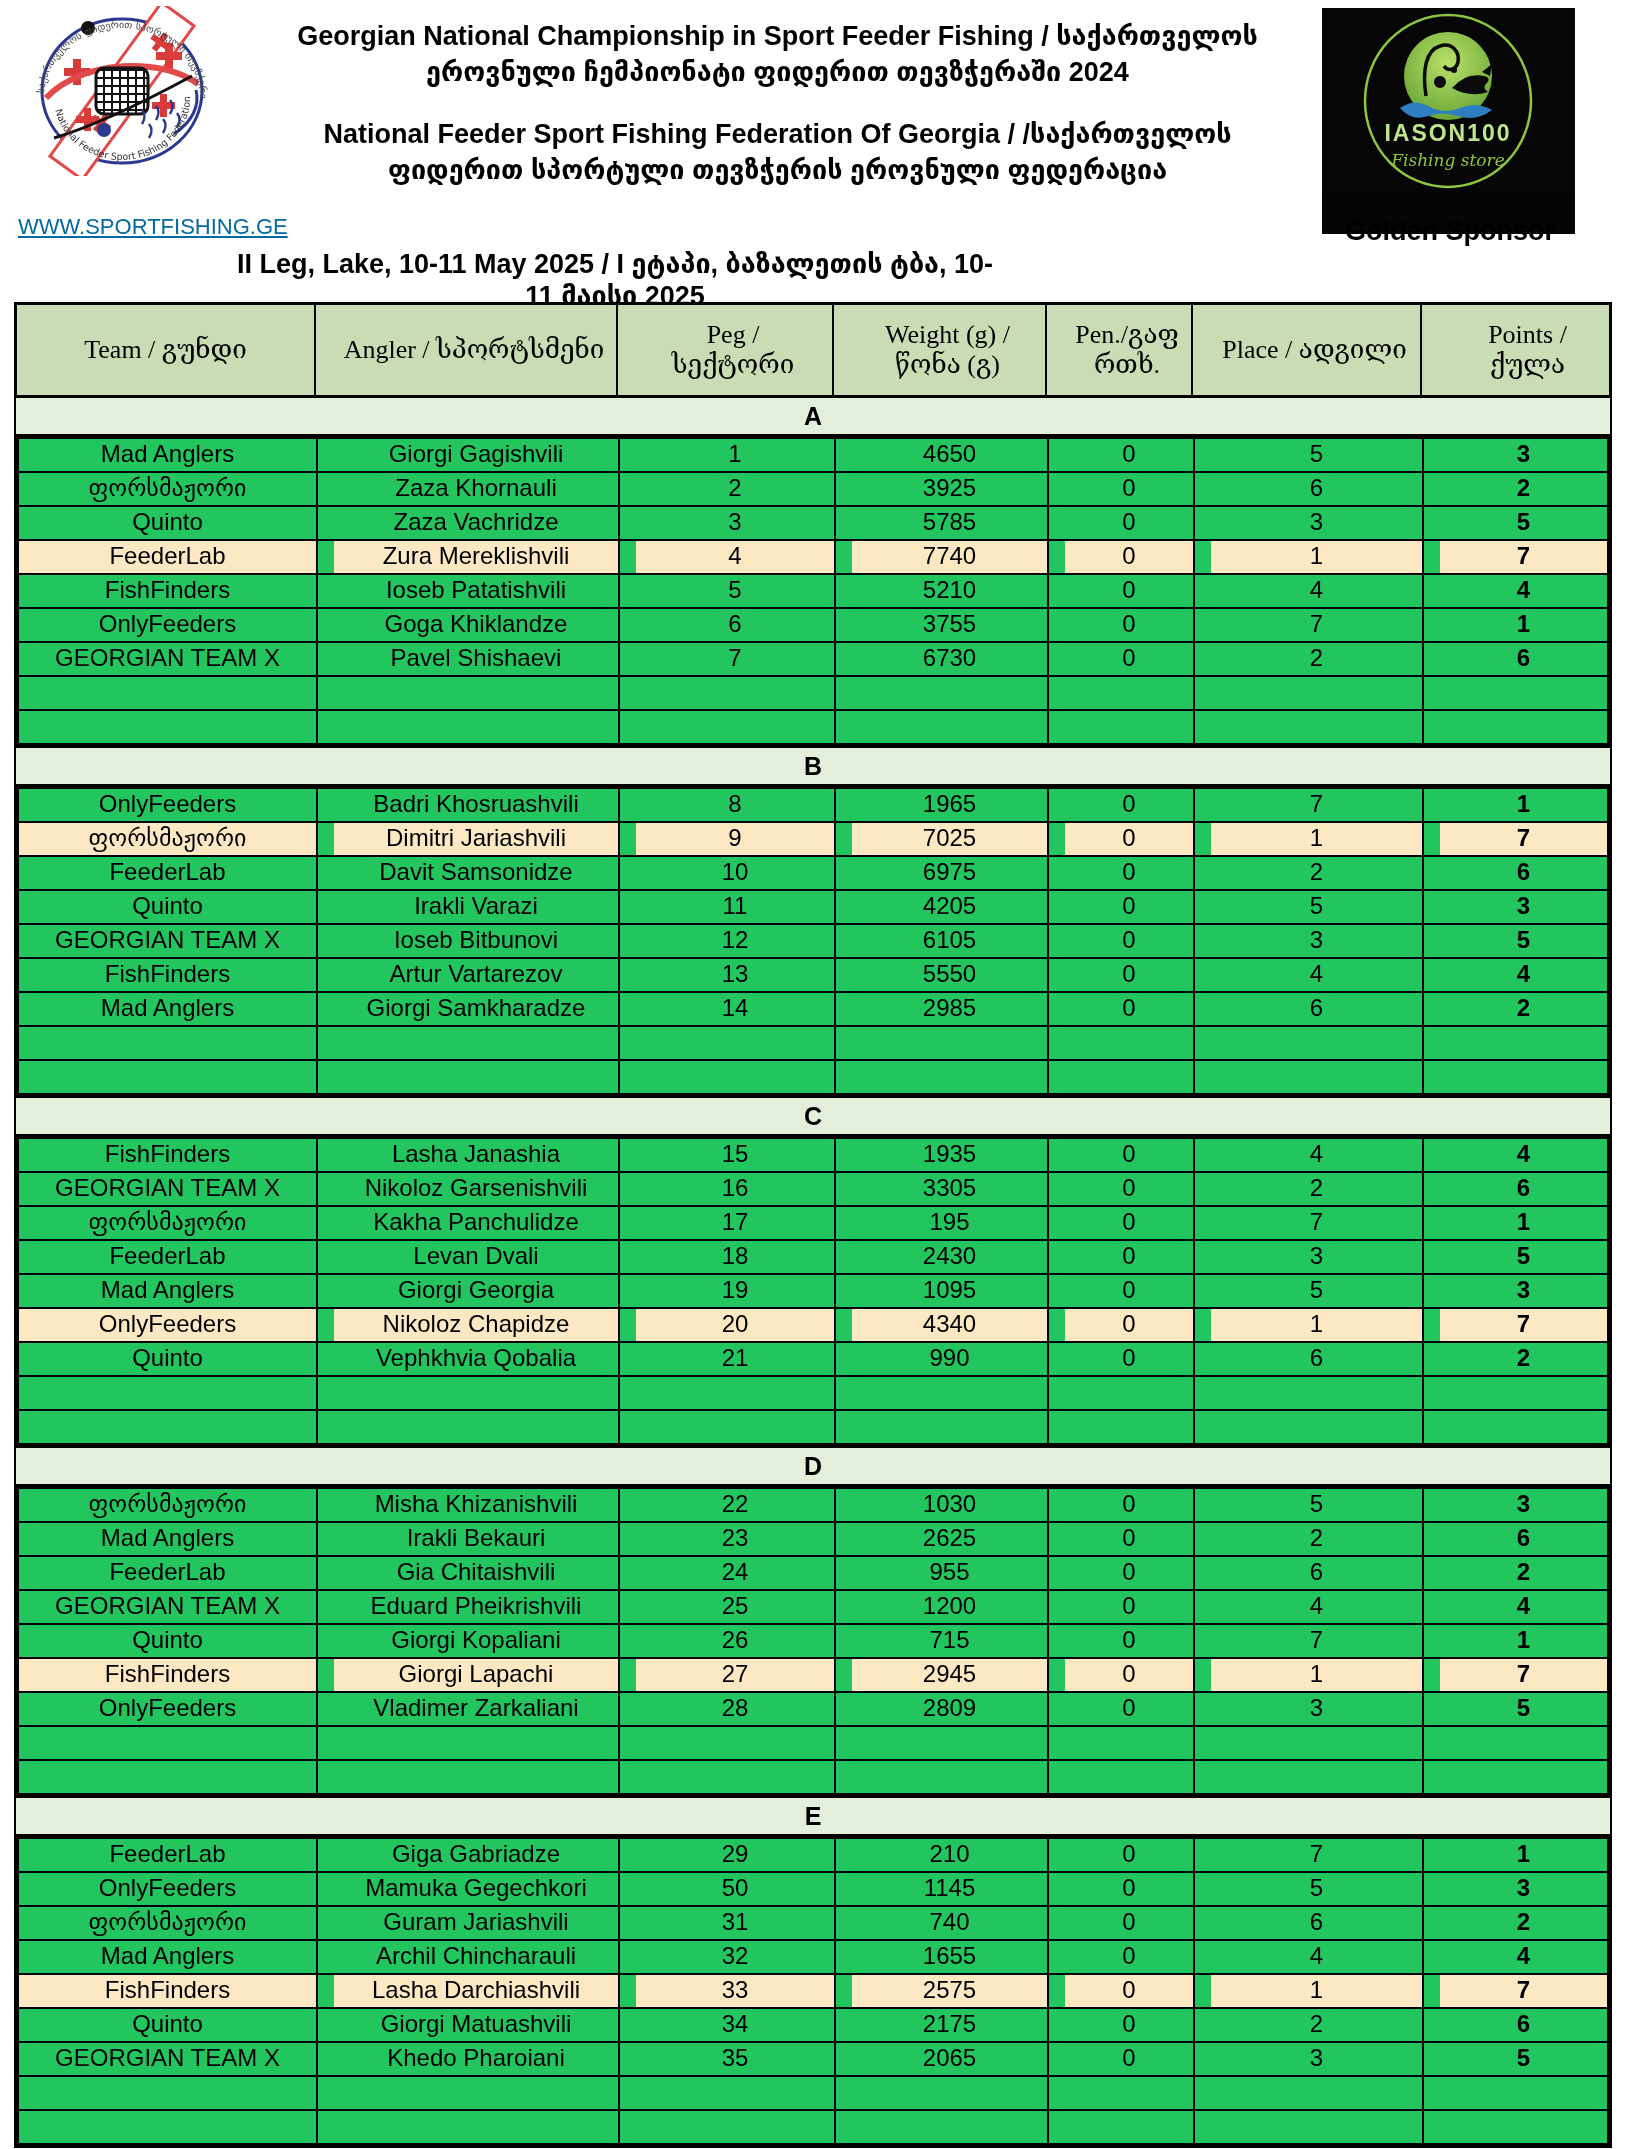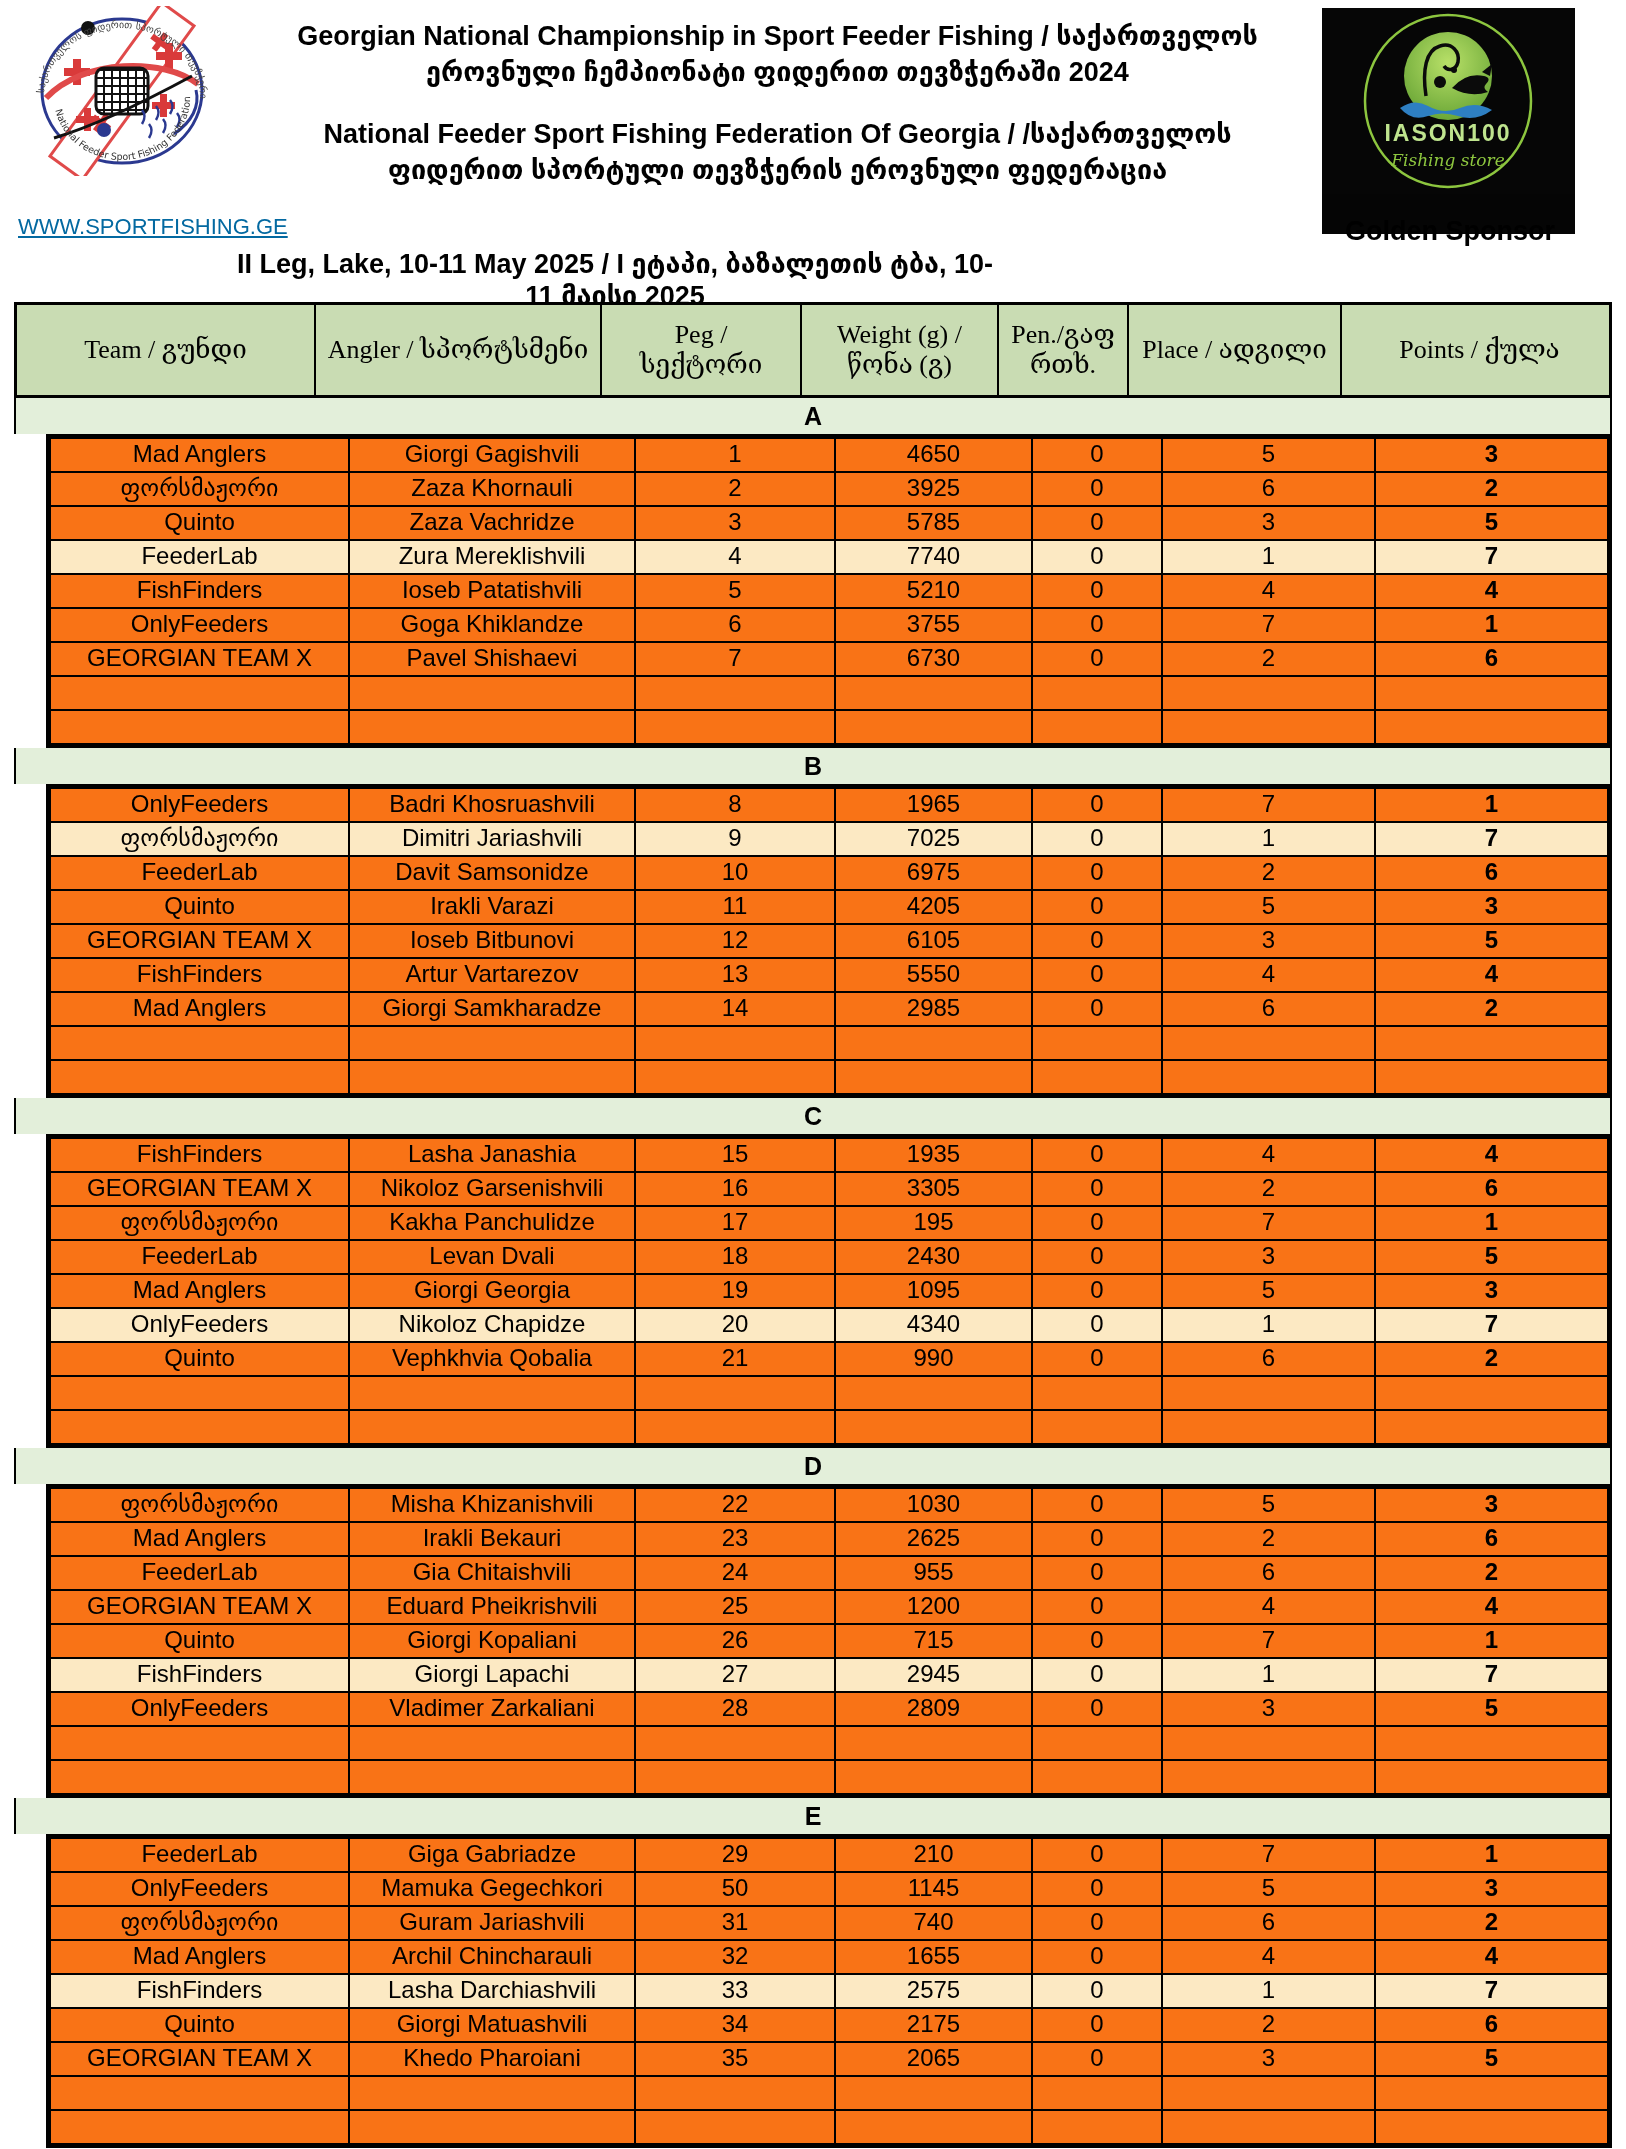--- a/index.html
+++ b/index.html
@@ -16,30 +16,30 @@
   .title-line { font-size:27px; font-weight:bold; line-height:36px; }
   .fed-block { margin-top:26px; }
   .event-line { position:absolute; left:235px; top:248px; width:760px; text-align:center;
                 font-size:27px; font-weight:bold; }
   .sponsor-box { position:absolute; left:1322px; top:8px; width:253px; height:226px; background:#050505; }
   .golden-sponsor { position:absolute; left:1310px; top:216px; width:280px; text-align:center;
                     font-size:27px; font-weight:bold; }
 
   
   .results { position:absolute; left:14px; top:302px; width:1598px; }
-  .grid-row { display:grid; grid-template-columns:299px 286px 200px 197px 130px 213px 1fr; }
+  .grid-row { display:grid; grid-template-columns:299px 286px 200px 197px 130px 213px 1fr;gap:16px; }
   .thead { border:3px solid #000; background:#c9dcb3; height:96px; }
   .th { border-right:2px solid #000; display:flex; align-items:center; justify-content:center;
         text-align:center; font-family:"Liberation Serif","DejaVu Serif","DejaVu Sans",serif;
         font-size:26px; line-height:30px; padding:4px 10px; }
   .th:last-child { border-right:none;padding-left:18px; }
   .section-band { height:36px; background:#e3efda; border-left:2px solid #000; border-right:2px solid #000;
                   display:flex; align-items:center; justify-content:center;
                   font-size:25px; font-weight:bold; }
-  .section-box { border:5px solid #000; background:#f97316;margin-left:32px; }
+  .section-box { border:5px solid #000; background:#22c55e; }
   .row { height:34px; border-bottom:2px solid #000; }
   .row:last-child { height:32px; border-bottom:none; }
   .cell { border-right:2px solid #000; text-align:center; font-size:24px; line-height:30px;
           overflow:hidden; white-space:nowrap; padding:0 4px; }
   .cell:last-child { border-right:none; }
   .cell.points { font-weight:bold; }
   .row.hl .cell { background:#fce9c3; }
 </style>
 </head>
 <body>

